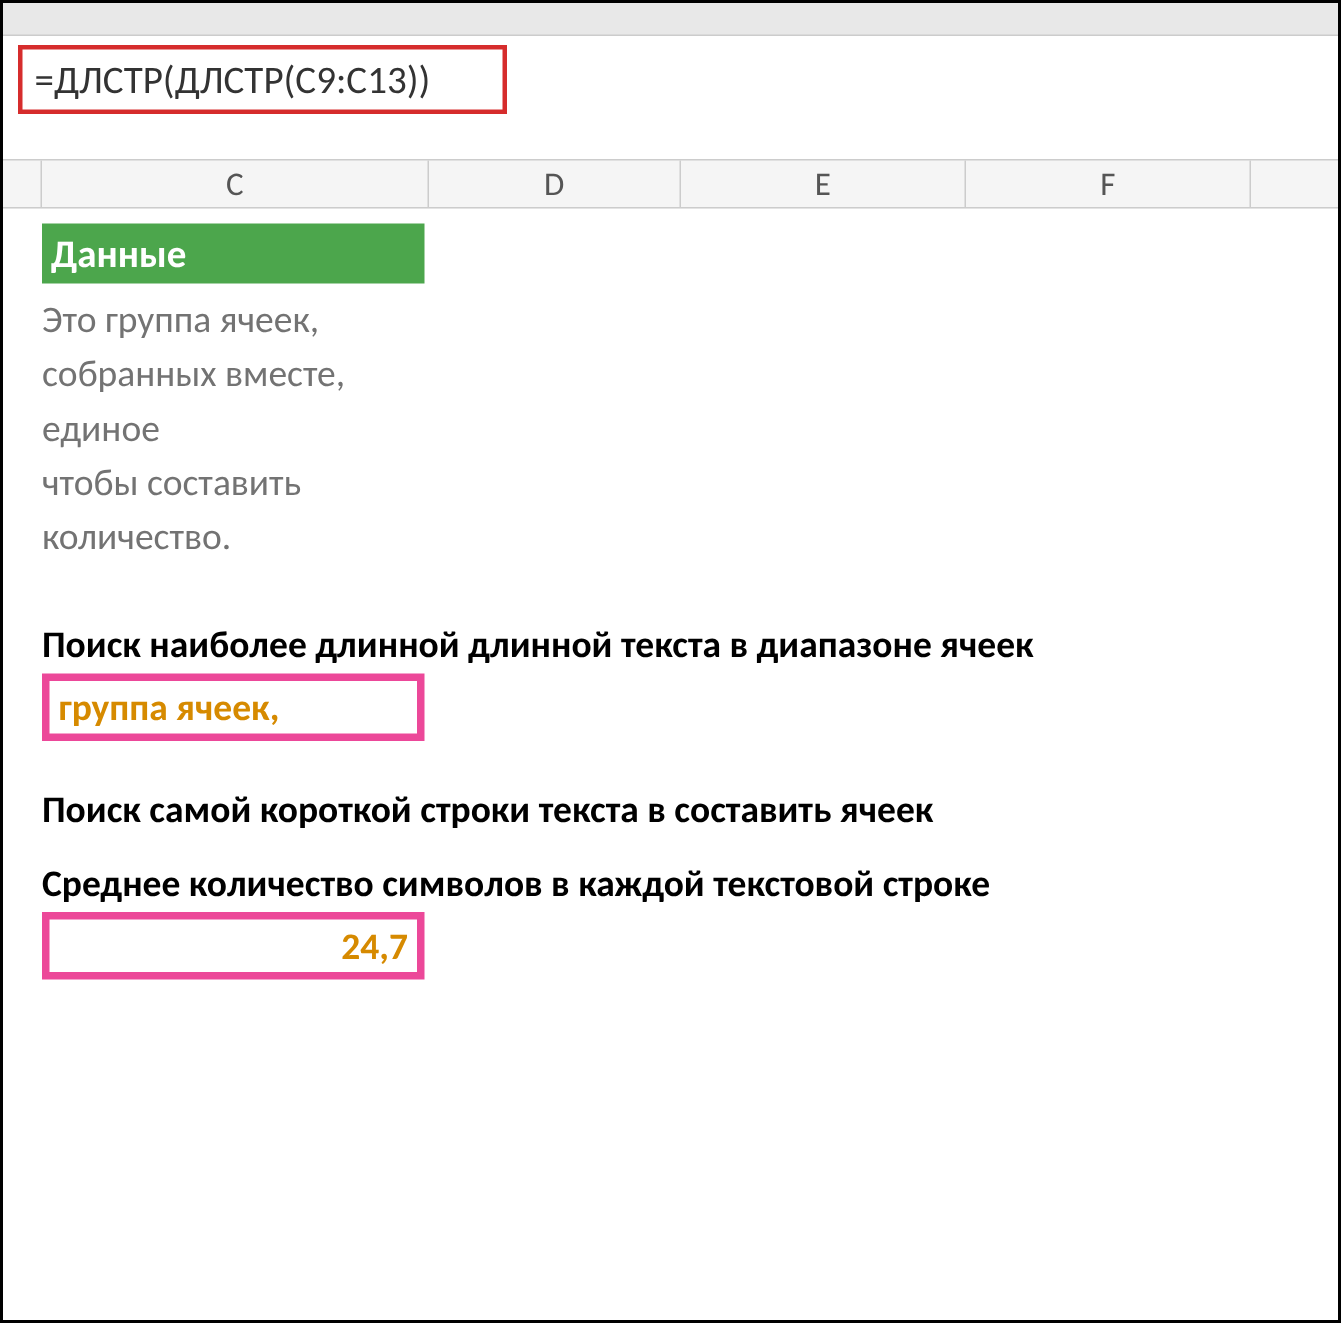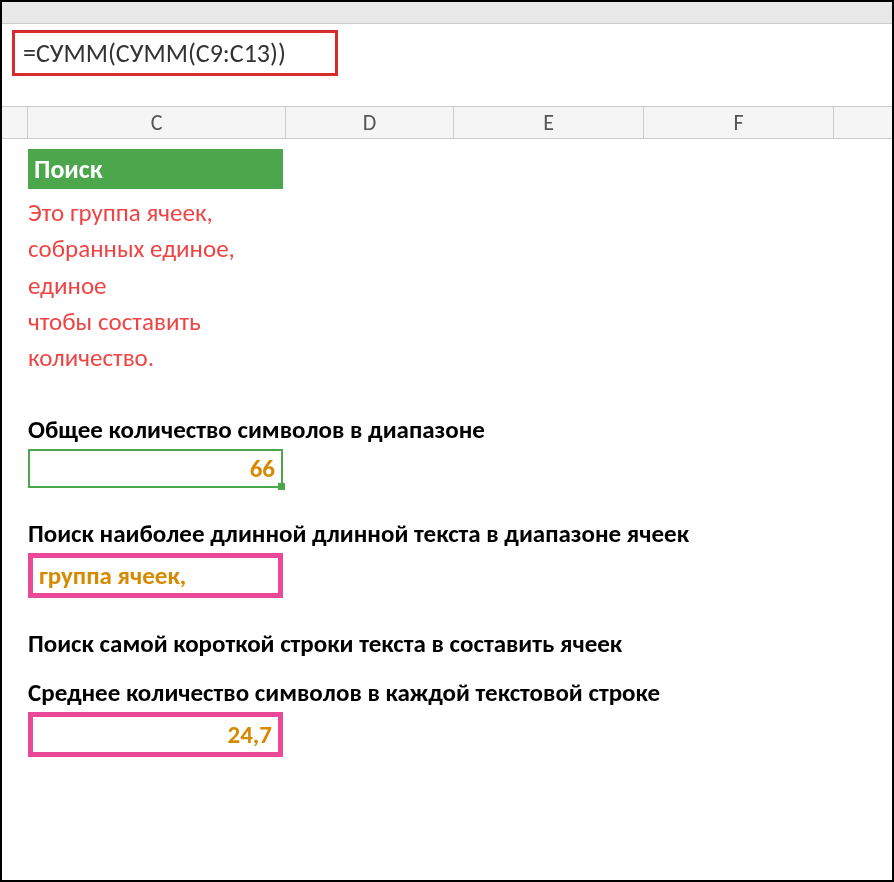--- a/index.html
+++ b/index.html
@@ -64,21 +64,21 @@
       background: #4ca64c;
       color: #fff;
       font-size: 26px;
       font-weight: bold;
       padding: 4px 6px;
       width: 255px;
       margin-bottom: 6px;
     }
     .data-text {
       font-size: 25px;
-      color: #ef4444;
+      color: #737373;
       line-height: 1.45;
       margin-bottom: 38px;
     }
     .section {
       margin-top: 18px;
     }
     .section-label {
       font-size: 25px;
       font-weight: bold;
       color: #000;
@@ -113,47 +113,41 @@
     .result-right {
       text-align: right;
     }
   </style>
 </head>
 <body>
 
 <div class="container">
   <div class="top-bar"></div>
 
-  <div class="formula-bar">=СУММ(СУММ(C9:C13))</div>
+  <div class="formula-bar">=ДЛСТР(ДЛСТР(C9:C13))</div>
 
   <div class="column-headers">
     <div class="col-spacer"></div>
     <div class="col-header col-c">C</div>
     <div class="col-header col-d">D</div>
     <div class="col-header col-e">E</div>
     <div class="col-header col-f">F</div>
   </div>
 
   <div class="content">
-    <div class="header-cell">Поиск</div>
+    <div class="header-cell">Данные</div>
 
     <div class="data-text">
       <div>Это группа ячеек,</div>
-      <div>собранных единое,</div>
+      <div>собранных вместе,</div>
       <div>единое</div>
       <div>чтобы составить</div>
       <div>количество.</div>
     </div>
 
-    <div class="section">
-      <div class="section-label">Общее количество символов в диапазоне</div>
-      <div class="result-box selected result-right">
-        <span class="result-orange">66</span>
-      </div>
-    </div>
 
     <div class="section">
       <div class="section-label">Поиск наиболее длинной длинной текста в диапазоне ячеек</div>
       <div class="result-box">
         <span class="result-orange">группа ячеек,</span>
       </div>
     </div>
 
     <div class="section">
       <div class="section-label">Поиск самой короткой строки текста в составить ячеек</div>

